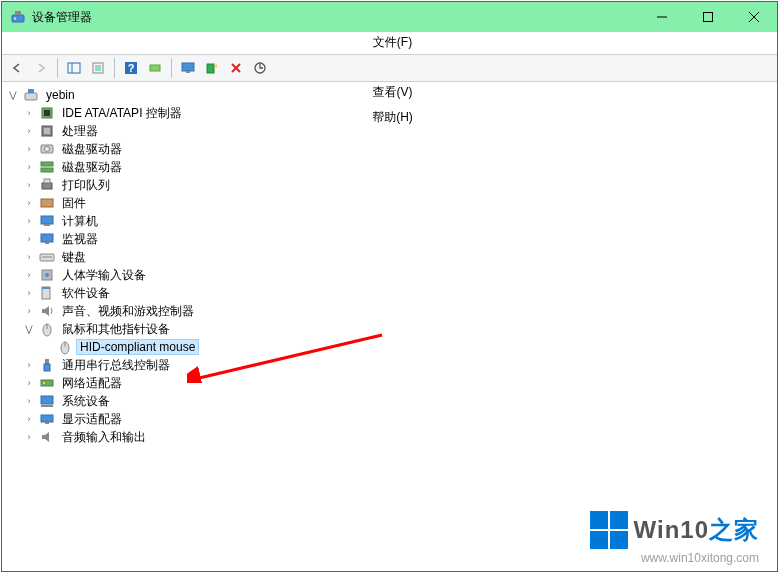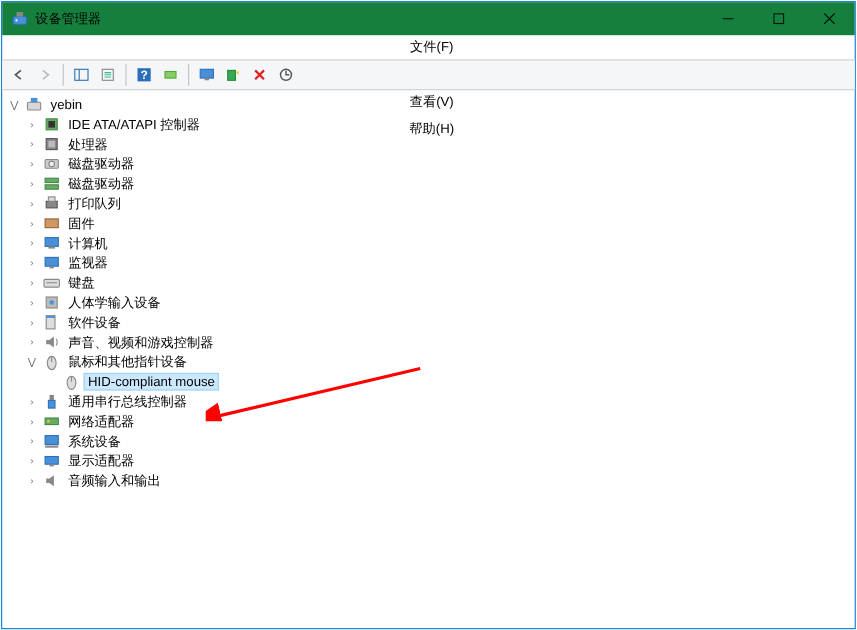--- a/index.html
+++ b/index.html
@@ -1,18 +1,18 @@
 <!DOCTYPE html>
 <html><head>
   <meta charset="utf-8">
   <style>
     * { margin: 0; padding: 0; box-sizing: border-box; }
     body { font-family: "Microsoft YaHei", "Segoe UI", sans-serif; font-size: 12px; background: #fff; width: 779px; height: 573px; position: relative; overflow: hidden; }
     .window { border: 1px solid #0078d7; width: 777px; height: 571px; margin: 1px; display: flex; flex-direction: column; background: #fff; }
-    .titlebar { height: 30px; display: flex; align-items: center; padding-left: 8px; background: #15803d; }
+    .titlebar { height: 30px; display: flex; align-items: center; padding-left: 8px; background: #86efac; }
     .titlebar-icon { width: 16px; height: 16px; margin-right: 6px; }
     .titlebar-text { flex: 1; font-size: 12px; color: #000; }
     .win-controls { display: flex; }
     .win-btn { width: 46px; height: 30px; display: flex; align-items: center; justify-content: center; cursor: pointer; }
     .menubar { height: 22px; display: flex; align-items: center; padding-left: 6px; gap: 4px; font-size: 12px; flex-direction: column; }
     .menu-item { padding: 2px 6px; cursor: pointer; }
     .toolbar { height: 28px; border-top: 1px solid #d0d0d0; border-bottom: 1px solid #d0d0d0; background: #f5f6f7; display: flex; align-items: center; padding: 0 4px; gap: 2px; }
     .tb-btn { width: 22px; height: 22px; display: flex; align-items: center; justify-content: center; cursor: pointer; border: 1px solid transparent; }
     .tb-sep { width: 1px; height: 20px; background: #c0c0c0; margin: 0 3px; }
     .content { flex: 1; overflow: auto; padding: 4px 2px; position: relative; }
@@ -343,14 +343,26 @@
 
     <svg class="arrow" style="left:185px; top:251px;" width="200" height="50">
       <defs>
           <marker id="ah" markerWidth="10" markerHeight="8" refX="2" refY="4" orient="auto">
             <polygon points="0 0, 10 4, 0 8" fill="#ff0000"></polygon>
           </marker>
         </defs>
       <line x1="195" y1="2" x2="8" y2="46" stroke="#ff0000" stroke-width="3" marker-end="url(#ah)"></line>
     </svg>
 
+    <div class="watermark">
+      <div class="watermark-logo">
+        <div class="squares">
+          <div class="sq"></div>
+            <div class="sq"></div>
+            <div class="sq"></div>
+            <div class="sq"></div>
+        </div>
+        <span class="watermark-text"><span>Win10</span><span style="color:#0078d7">之家</span></span>
+      </div>
+      <div class="watermark-sub">www.win10xitong.com</div>
+    </div>
   </div>
 </div>
 
 </body></html>

